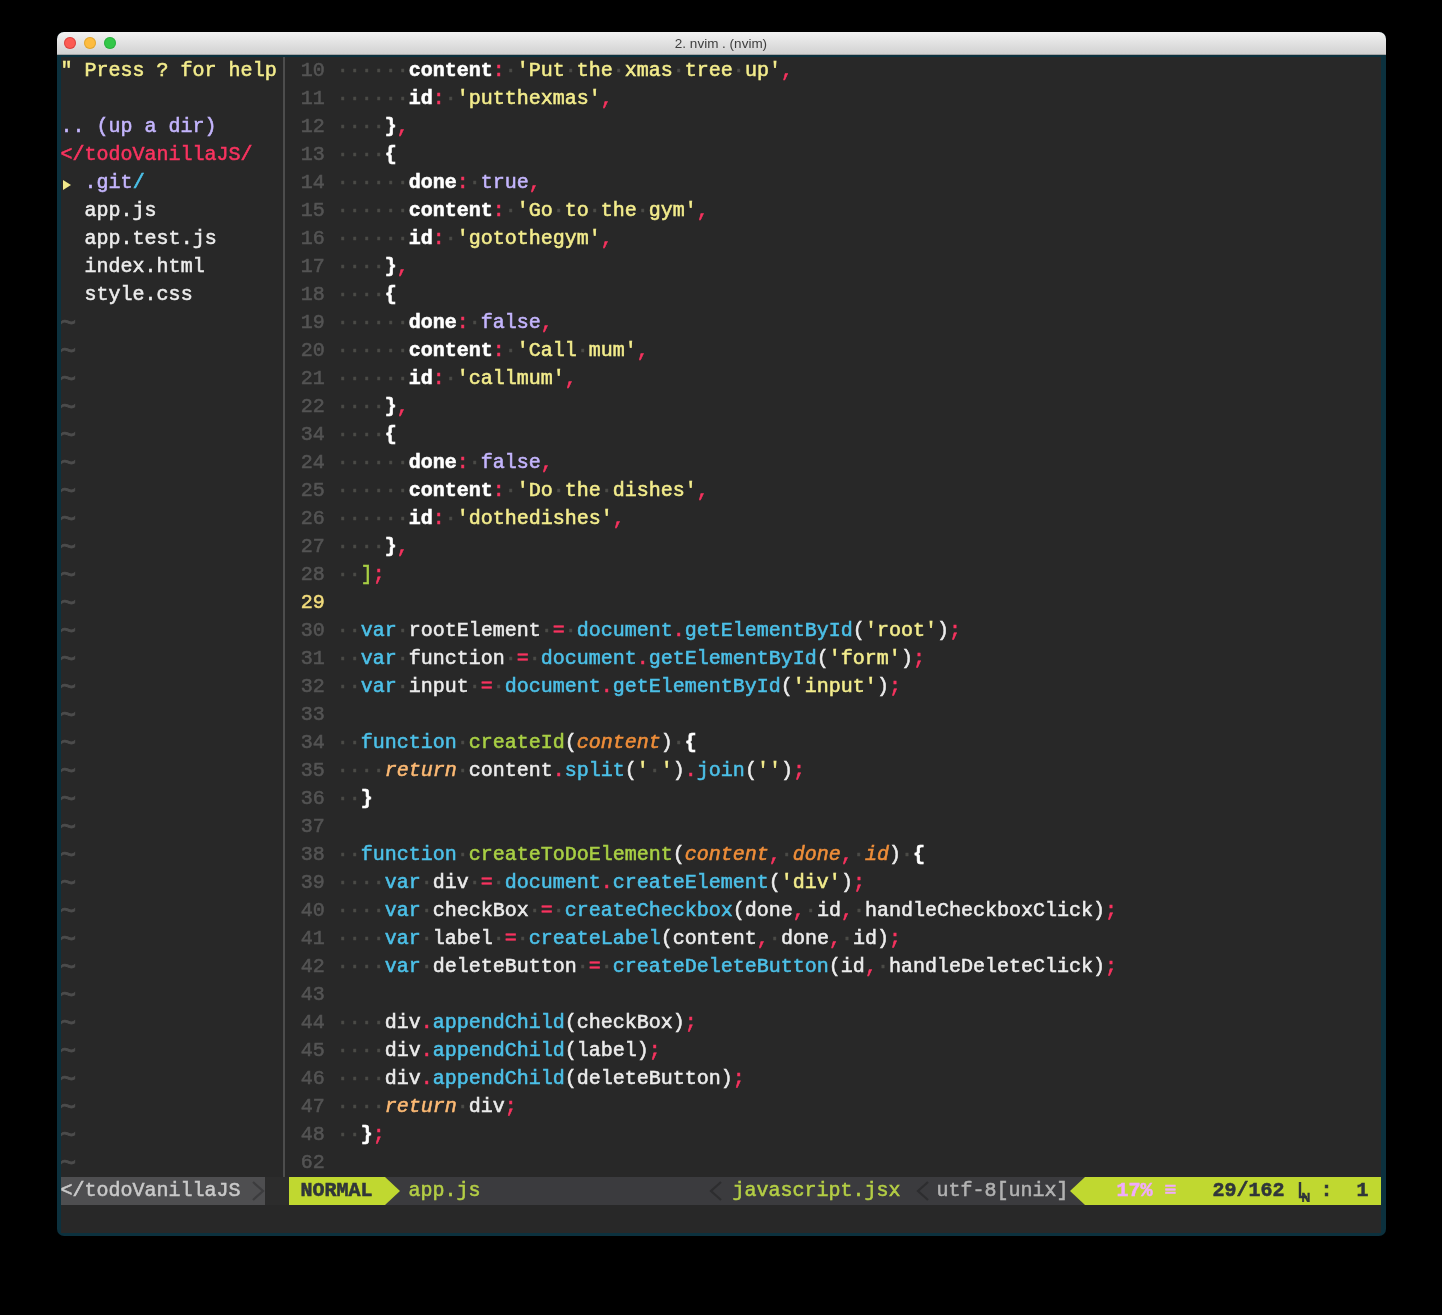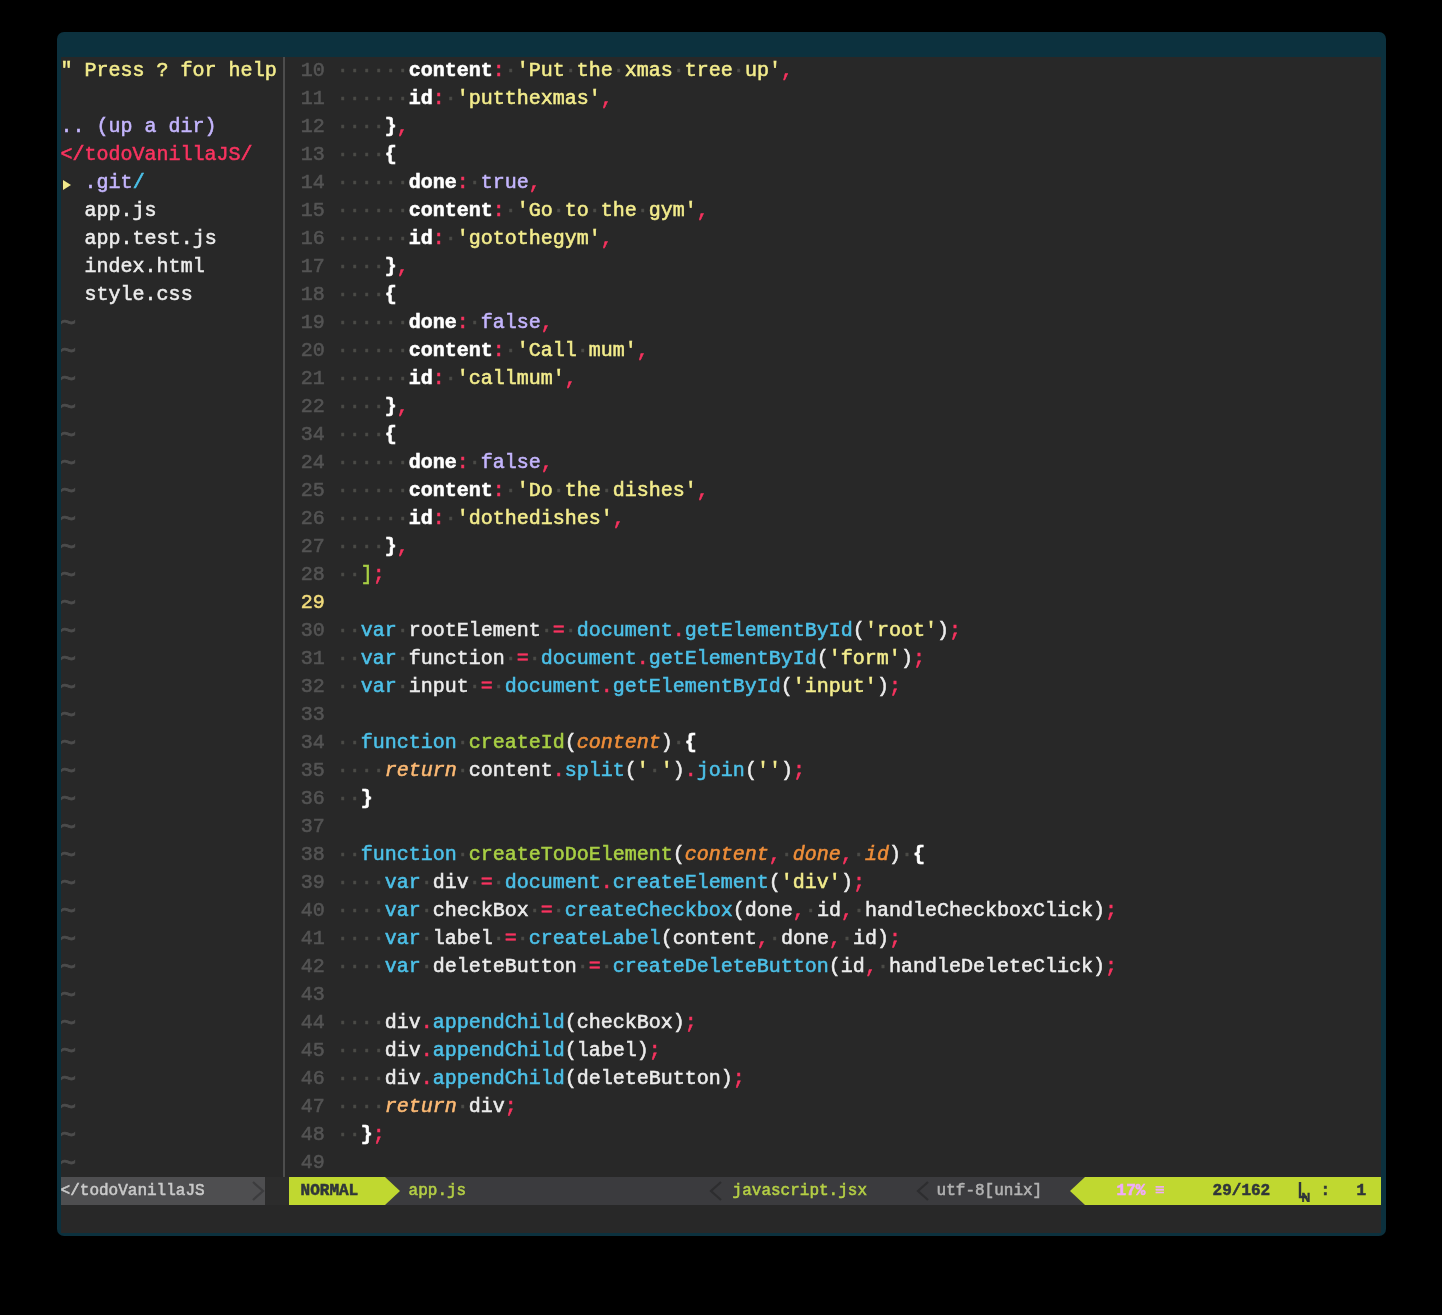--- a/index.html
+++ b/index.html
@@ -21,26 +21,32 @@
 .ri{color:#fdba74;font-style:italic}
 .d{color:#4b4b47}
 .n{color:#545454}
 .ny{color:#f2dc7c}
 #vsep{position:absolute;left:226.5px;top:25px;width:1.5px;height:1120px;background:#4d4d4d}
 #vsep2{position:absolute;left:226.5px;top:1145px;width:1.5px;height:28px;background:#3e3e3e}
 #tildes{position:absolute;left:3.5px;top:279px;margin:0;font-family:"Liberation Mono",monospace;font-size:27px;line-height:28px;color:#4c4c4c;-webkit-text-stroke:0.8px}
 #arrow{position:absolute;left:6.5px;top:148.2px;width:0;height:0;border-top:5.2px solid transparent;border-bottom:5.2px solid transparent;border-left:8.5px solid #f2e98a}
 #status{position:absolute;left:4.1px;top:1145px;width:1320.4px;height:28px;background:#3b3b3e}
 #status .seg{position:absolute;top:0;height:28px}
-#status .stx{position:absolute;top:0;height:28px;line-height:28px;font-family:"Liberation Mono",monospace;font-size:16px;white-space:pre;z-index:2;-webkit-text-stroke:0.55px}
+#status .stx{position:absolute;top:0;height:28px;line-height:28px;font-family:"Liberation Mono",monospace;font-size:20px;white-space:pre;z-index:2;-webkit-text-stroke:0.55px}
 #status .bb{font-weight:bold}
 #status .dec{position:absolute;top:0;z-index:2}
 </style></head>
 <body>
 <div id="win">
+ <div id="tbar">
+  <div class="l" style="left:7.5px;background:#fc5b53;box-shadow:inset 0 0 0 1px rgba(180,40,40,.45)"></div>
+  <div class="l" style="left:27.5px;background:#fdbc40;box-shadow:inset 0 0 0 1px rgba(190,140,30,.45)"></div>
+  <div class="l" style="left:47.5px;background:#33c748;box-shadow:inset 0 0 0 1px rgba(30,150,50,.45)"></div>
+  <div id="title">2. nvim . (nvim)</div>
+ </div>
  <div id="vim"></div>
  <pre><i class="y">" Press ? for help</i>  <i class="n">10</i> <i class="d">······</i><i class="b">content</i><i class="rr">:</i><i class="d">·</i><i class="y">'Put</i><i class="d">·</i><i class="y">the</i><i class="d">·</i><i class="y">xmas</i><i class="d">·</i><i class="y">tree</i><i class="d">·</i><i class="y">up'</i><i class="rr">,</i>
                     <i class="n">11</i> <i class="d">······</i><i class="b">id</i><i class="rr">:</i><i class="d">·</i><i class="y">'putthexmas'</i><i class="rr">,</i>
 <i class="p">.. (up a dir)</i>       <i class="n">12</i> <i class="d">····</i><i class="b">}</i><i class="rr">,</i>
 <i class="rr">&lt;/todoVanillaJS/</i>    <i class="n">13</i> <i class="d">····</i><i class="b">{</i>
   <i class="p">.git</i><i class="c">/</i>             <i class="n">14</i> <i class="d">······</i><i class="b">done</i><i class="rr">:</i><i class="d">·</i><i class="p">true</i><i class="rr">,</i>
   <i class="w">app.js</i>            <i class="n">15</i> <i class="d">······</i><i class="b">content</i><i class="rr">:</i><i class="d">·</i><i class="y">'Go</i><i class="d">·</i><i class="y">to</i><i class="d">·</i><i class="y">the</i><i class="d">·</i><i class="y">gym'</i><i class="rr">,</i>
   <i class="w">app.test.js</i>       <i class="n">16</i> <i class="d">······</i><i class="b">id</i><i class="rr">:</i><i class="d">·</i><i class="y">'gotothegym'</i><i class="rr">,</i>
   <i class="w">index.html</i>        <i class="n">17</i> <i class="d">····</i><i class="b">}</i><i class="rr">,</i>
   <i class="w">style.css</i>         <i class="n">18</i> <i class="d">····</i><i class="b">{</i>
@@ -67,21 +73,21 @@
                     <i class="n">39</i> <i class="d">····</i><i class="ci">var</i><i class="d">·</i><i class="w">div</i><i class="d">·</i><i class="rr">=</i><i class="d">·</i><i class="c">document</i><i class="rr">.</i><i class="c">createElement</i><i class="w">(</i><i class="y">'div'</i><i class="w">)</i><i class="rr">;</i>
                     <i class="n">40</i> <i class="d">····</i><i class="ci">var</i><i class="d">·</i><i class="w">checkBox</i><i class="d">·</i><i class="rr">=</i><i class="d">·</i><i class="c">createCheckbox</i><i class="w">(</i><i class="w">done</i><i class="rr">,</i><i class="d">·</i><i class="w">id</i><i class="rr">,</i><i class="d">·</i><i class="w">handleCheckboxClick</i><i class="w">)</i><i class="rr">;</i>
                     <i class="n">41</i> <i class="d">····</i><i class="ci">var</i><i class="d">·</i><i class="w">label</i><i class="d">·</i><i class="rr">=</i><i class="d">·</i><i class="c">createLabel</i><i class="w">(</i><i class="w">content</i><i class="rr">,</i><i class="d">·</i><i class="w">done</i><i class="rr">,</i><i class="d">·</i><i class="w">id</i><i class="w">)</i><i class="rr">;</i>
                     <i class="n">42</i> <i class="d">····</i><i class="ci">var</i><i class="d">·</i><i class="w">deleteButton</i><i class="d">·</i><i class="rr">=</i><i class="d">·</i><i class="c">createDeleteButton</i><i class="w">(</i><i class="w">id</i><i class="rr">,</i><i class="d">·</i><i class="w">handleDeleteClick</i><i class="w">)</i><i class="rr">;</i>
                     <i class="n">43</i> 
                     <i class="n">44</i> <i class="d">····</i><i class="w">div</i><i class="rr">.</i><i class="c">appendChild</i><i class="w">(</i><i class="w">checkBox</i><i class="w">)</i><i class="rr">;</i>
                     <i class="n">45</i> <i class="d">····</i><i class="w">div</i><i class="rr">.</i><i class="c">appendChild</i><i class="w">(</i><i class="w">label</i><i class="w">)</i><i class="rr">;</i>
                     <i class="n">46</i> <i class="d">····</i><i class="w">div</i><i class="rr">.</i><i class="c">appendChild</i><i class="w">(</i><i class="w">deleteButton</i><i class="w">)</i><i class="rr">;</i>
                     <i class="n">47</i> <i class="d">····</i><i class="ri">return</i><i class="d">·</i><i class="w">div</i><i class="rr">;</i>
                     <i class="n">48</i> <i class="d">··</i><i class="b">}</i><i class="rr">;</i>
-                    <i class="n">49</i> </pre>
+                    <i class="n">62</i> </pre>
  <div id="vsep"></div>
  <div id="vsep2"></div>
  <pre id="tildes">~
 ~
 ~
 ~
 ~
 ~
 ~
 ~

